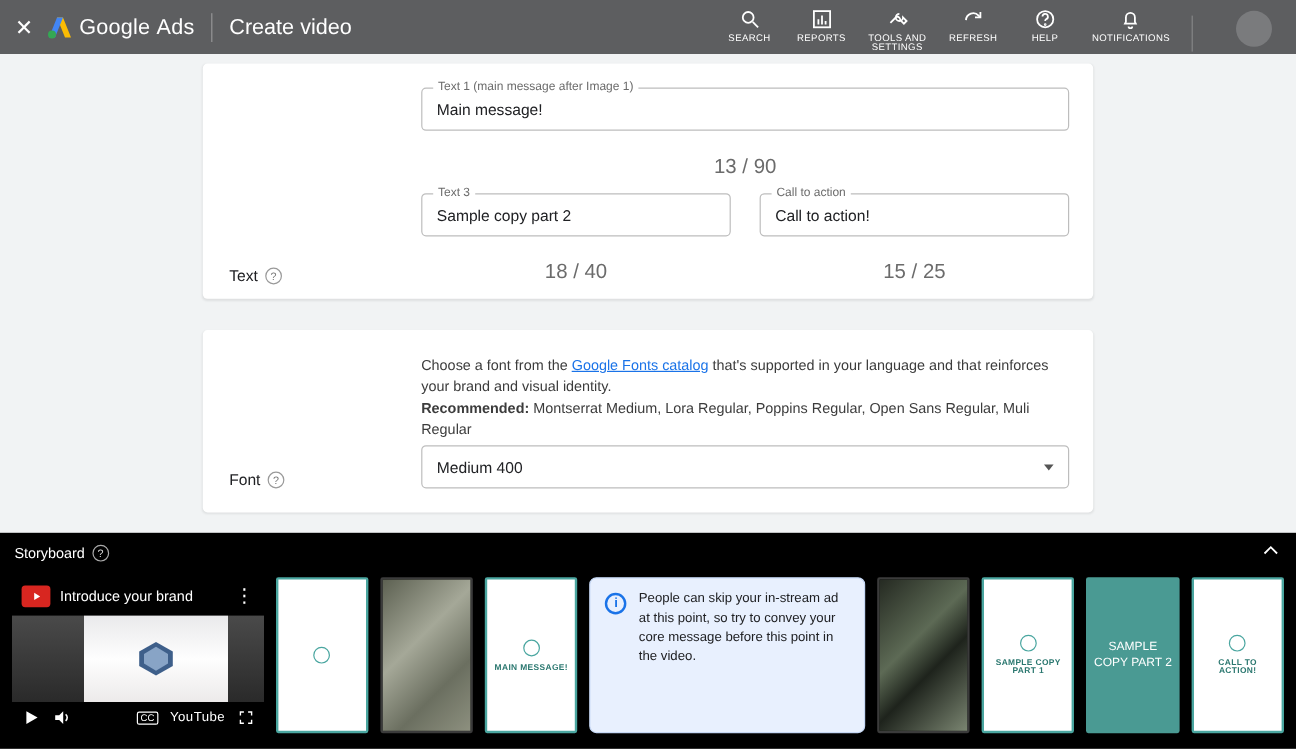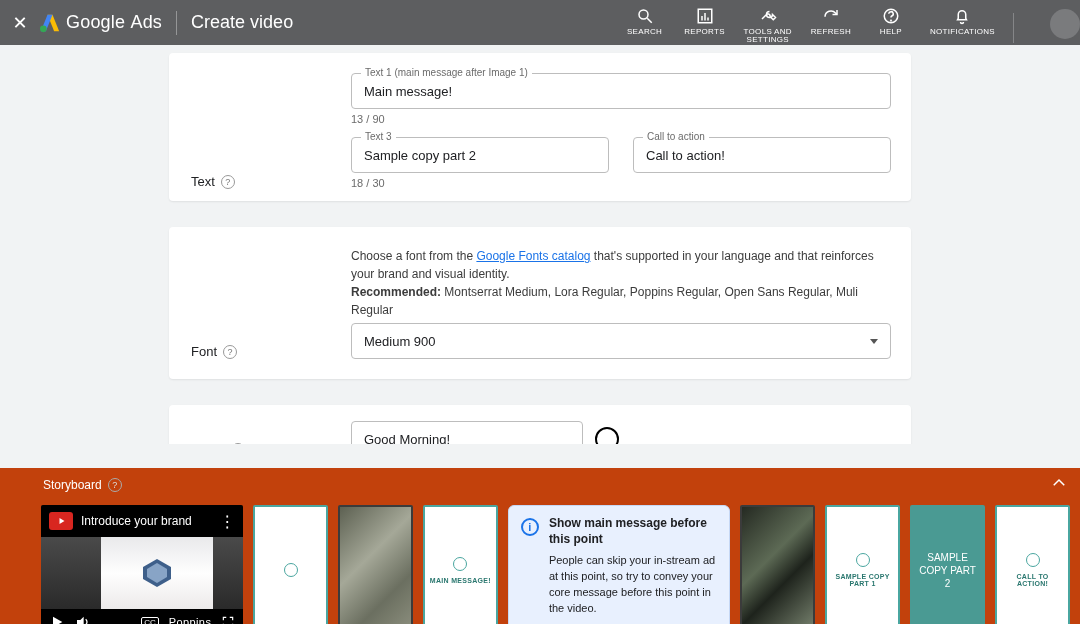--- a/index.html
+++ b/index.html
@@ -8,52 +8,52 @@
   
   .topbar { height: 45px; background: #5d5e60; display: flex; align-items: center; color: #fff; position: relative; }
   .close-x { width: 40px; text-align: center; font-size: 18px; cursor: pointer; }
   .logo-group { display: flex; align-items: center; gap: 6px; margin-left: 0px; justify-content: flex-end; }
   .logo-mark { width: 20px; height: 20px; position: relative; }
   .logo-mark svg { width: 20px; height: 20px; }
   .logo-text { font-size: 18px; font-weight: 400; letter-spacing: 0.2px; }
   .vdiv { width: 1px; height: 24px; background: rgba(255,255,255,0.35); margin: 0 14px; }
   .page-title { font-size: 18px; font-weight: 300; }
   .top-spacer { flex: 1; }
-  .top-icons { display: flex; align-items: flex-start; gap: 18px; padding-top: 6px; }
+  .top-icons { display: flex; align-items: flex-start; gap: 18px; padding-right: 20px; padding-top: 6px; }
   .top-icon { display: flex; flex-direction: column; align-items: center; font-size: 8px; letter-spacing: 0.3px; gap: 3px; cursor: pointer; min-width: 42px; }
   .top-icon .ic { width: 18px; height: 18px; display: flex; align-items: center; justify-content: center; }
   .top-icon .lbl { text-align: center; line-height: 1; white-space: pre; }
   .vdiv2 { width: 1px; height: 30px; background: rgba(255,255,255,0.25); margin-top: 6px;}
   .avatar-blob { width: 30px; height: 30px; border-radius: 50%; background: #7a7b7d; margin-left: 18px; margin-top: 2px; }
 
   
   .content { width: 1080px; height: calc(624px - 45px - 180px); overflow: hidden; }
   .card { width: 742px; margin: 0 auto; background: #fff; border-radius: 4px; box-shadow: 0 1px 2px rgba(0,0,0,0.08); padding: 20px 20px 20px 20px; display: flex; }
   .card + .card { margin-top: 14px; }
   .card-label-col { width: 162px; display: flex; align-items: flex-end; gap: 6px; font-size: 13px; color: #202124; padding-top: 10px; padding-left: 2px; }
   .help-ic { width: 14px; height: 14px; border: 1px solid #999; border-radius: 50%; display:inline-flex; align-items:center; justify-content:center; font-size:9px; color:#777;}
   .fields-col { flex: 1; }
   .field-row { display: flex; gap: 24px; }
   .field-wrap { flex: 1; position: relative; }
   .float-label { position: absolute; top: -6px; left: 10px; background: #fff; padding: 0 4px; font-size: 10px; color: #6b6b6b; }
   .txtinput { width: 100%; height: 36px; border: 1px solid #bdbdbd; border-radius: 4px; padding: 0 12px; font-size: 13px; color: #202124; outline: none; }
-  .counter { font-size: 11px; color: #6b6b6b; text-align: left; margin-top: 4px; }
+  .counter { font-size: 17px; color: #6b6b6b; text-align: center; margin-top: 20px; }
   
   .font-desc { font-size: 12px; color: #3c3c3c; line-height: 1.5; margin-bottom: 4px; }
   .font-desc a { color: #1a73e8; text-decoration: underline; }
   .font-desc b { font-weight: 600; }
   .select { width: 100%; height: 36px; border: 1px solid #bdbdbd; border-radius: 4px; padding: 0 12px; font-size: 13px; color:#202124; display:flex; align-items:center; justify-content:space-between; cursor:pointer; }
   .tri { width: 0; height: 0; border-left: 4px solid transparent; border-right: 4px solid transparent; border-top: 5px solid #555; }
 
   
   .music-card .fields-col { display:flex; align-items:center; gap: 12px; }
   .play-circle { width: 24px; height: 24px; border: 2px solid #000; border-radius: 50%; display:flex; align-items:center; justify-content:center; cursor:pointer;}
 
   
-  .storyboard { position: absolute; left:0; right:0; bottom:0; height: 156px; background:#c2410c; color:#fff;padding-left:31px; }
+  .storyboard { position: absolute; left:0; right:0; bottom:0; height: 180px; background:#000000; color:#fff; }
   .sb-head { display:flex; align-items:center; justify-content:space-between; padding: 6px 12px; font-size: 12px; }
   .sb-head-left { display:flex; align-items:center; gap:6px; }
   .sb-collapse { cursor:pointer; }
   .sb-strip { display:flex; gap: 10px; padding: 4px 10px 10px 10px; height: 150px; align-items:stretch; }
 
   
   .video-box { width: 212px; height: 130px; background:#000; position:relative; border-radius:2px; overflow:hidden; }
   .vb-top { display:flex; align-items:center; height: 32px; padding: 0 8px; gap: 8px; background: rgba(0,0,0,0.25); }
   .ytv-badge { width:24px; height:18px; background:#d82620; border-radius:3px; display:flex; align-items:center; justify-content:center; }
   .vb-title { font-size: 12px; flex:1; white-space:nowrap; overflow:hidden; text-overflow:ellipsis; }
@@ -174,44 +174,45 @@
           <div class="field-wrap">
             <div class="float-label">Text 1 (main message after Image 1)</div>
             <input class="txtinput" value="Main message!" style="">
             <div class="counter">13 / 90</div>
           </div>
         </div>
         <div class="field-row" style="margin-top:12px;">
           <div class="field-wrap">
             <div class="float-label">Text 3</div>
             <input class="txtinput" value="Sample copy part 2" style="">
-            <div class="counter">18 / 30</div>
+            <div class="counter">18 / 40</div>
           </div>
           <div class="field-wrap">
             <div class="float-label">Call to action</div>
             <input class="txtinput" value="Call to action!" style="">
+            <div class="counter">15 / 25</div>
           </div>
         </div>
       </div>
     </div>
 
     <div class="card">
       <div class="card-label-col">
         <span>Font</span>
         <span class="help-ic">?</span>
       </div>
       <div class="fields-col">
         <div class="font-desc">
           <span>Choose a font from the </span><a href="#">Google Fonts catalog</a><span> that's supported in your language and that reinforces your brand and visual identity.</span><br>
           <b>Recommended:</b><span> Montserrat Medium, Lora Regular, Poppins Regular, Open Sans Regular, Muli Regular</span>
         </div>
         <div class="field-row">
           <div class="field-wrap">
             <div class="select">
-              <span>Medium 900</span>
+              <span>Medium 400</span>
               <span class="tri"></span>
             </div>
           </div>
         </div>
       </div>
     </div>
 
     <div class="card music-card" style="padding-top:16px; padding-bottom:16px;">
       <div class="card-label-col" style="padding-top:6px;">
         <span>Music</span>
@@ -268,21 +269,21 @@
       <div class="vb-ctrls">
         <svg viewBox="0 0 24 24" width="16" height="16" fill="#fff">
             <polygon points="6,4 6,20 20,12"></polygon>
           </svg>
         <svg viewBox="0 0 24 24" width="16" height="16" fill="#fff">
             <polygon points="3,9 8,9 13,4 13,20 8,15 3,15"></polygon>
             <path d="M16 8a5 5 0 0 1 0 8" stroke="#fff" fill="none" stroke-width="2"></path>
           </svg>
         <div class="spacer"></div>
         <div style="border:1px solid #fff;font-size:8px;padding:0 2px;border-radius:2px;">CC</div>
-        <span class="yt-tag">Poppins</span>
+        <span class="yt-tag">YouTube</span>
         <svg viewBox="0 0 24 24" width="14" height="14" stroke="#fff" fill="none" stroke-width="2">
             <path d="M4 9V4h5M20 9V4h-5M4 15v5h5M20 15v5h-5"></path>
           </svg>
       </div>
     </div>
 
     <div class="thumb">
       <span class="tiny-logo"></span>
     </div>
 
@@ -291,21 +292,20 @@
       </div>
 
     <div class="thumb">
       <span class="tiny-logo"></span>
       <div class="thumb-lbl">MAIN MESSAGE!</div>
     </div>
 
     <div class="info-card">
       <div class="info-ic">i</div>
       <div>
-        <h4>Show main message before this point</h4>
         <p>People can skip your in-stream ad at this point, so try to convey your core message before this point in the video.</p>
       </div>
     </div>
 
     <div class="thumb img">
         <div class="imgfill" style="background:linear-gradient(135deg,#252a22,#5d6a55 40%,#1e231c 60%,#7a8571);"></div>
       </div>
 
     <div class="thumb">
       <span class="tiny-logo"></span>

